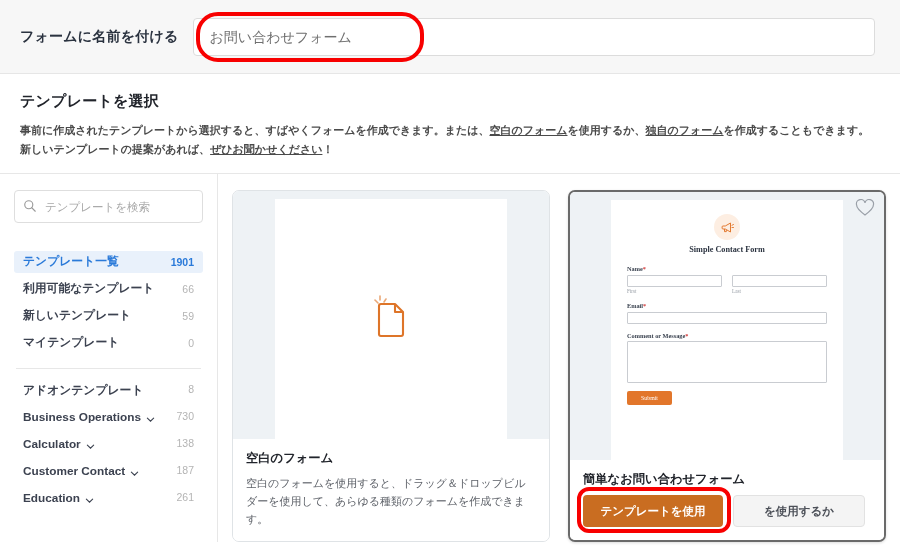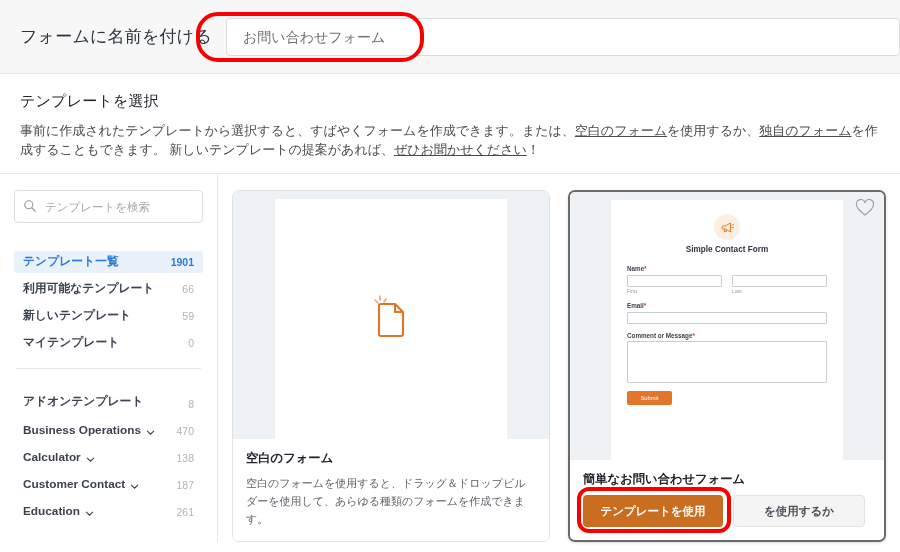--- a/index.html
+++ b/index.html
@@ -15,22 +15,22 @@
   .namebar {
     position: relative;
     height: 74px;
     background: #f7f7f7;
     border-bottom: 1px solid #e6e6e6;
     display: flex;
     align-items: center;
     padding-left: 20px;
   }
   .namebar-label {
-    font-size: 17px;
-    font-weight: normal;
+    font-size: 14px;
+    font-weight: bold;
     color: #2b3340;
     letter-spacing: .2px;
     white-space: nowrap;
   }
   .namebar-input {
     margin-left: 14px;
     width: 682px;
     height: 38px;
     background: #fff;
     border: 1px solid #dcdcdc;
@@ -53,30 +53,31 @@
   }
   #ring-name { left: 196px; top: 12px; width: 228px; height: 50px; }
   #ring-usebtn { left: 577px; top: 487px; width: 154px; height: 46px; border-radius: 12px; border-width: 4px; }
 
   
   .section {
     padding: 18px 20px 0 20px;
   }
   .section-title {
     font-size: 15px;
-    font-weight: normal;
+    font-weight: bold;
     color: #21242b;
     margin-bottom: 10px;
     letter-spacing: .2px;
   }
   .section-desc {
-    font-size: 13px;
+    font-size: 11px;
     line-height: 19px;
     color: #4a4a4a;
     max-width: 878px;
+    font-weight: bold;
   }
   .section-desc a {
     color: #4a4a4a;
     text-decoration: underline;
   }
 
   
   .divider {
     margin-top: 14px;
     height: 1px;
@@ -146,21 +147,21 @@
   }
   .nav-item.active .count { color: #2a7ad9; font-weight: bold; }
 
   .nav-sep {
     height: 1px;
     background: #e7e7e7;
     margin: 14px 2px 14px 2px;
   }
   .cat-item {
     display: flex;
-    align-items: flex-end;
+    align-items: flex-start;
     justify-content: space-between;
     height: 27px;
     padding: 0 9px;
     font-size: 11.8px;
     font-weight: bold;
     color: #3c4250;
     cursor: pointer;
   }
   .cat-item .cat-left { display: flex; align-items: center; gap: 5px; }
   .cat-item .count { font-size: 10.5px; font-weight: normal; color: #b4b4b4; }
@@ -214,21 +215,21 @@
 
   .heart-btn {
     position: absolute;
     right: 9px; top: 7px;
     width: 20px; height: 20px;
     z-index: 5;
     cursor: pointer;
   }
 
   
-  .cf-inner { padding: 14px 16px 10px 16px; }
+  .cf-inner { padding: 14px 16px 10px 16px; font-family: Liberation Serif, serif; }
   .cf-badge {
     width: 26px; height: 26px;
     border-radius: 50%;
     background: #fdeee2;
     margin: 0 auto 5px auto;
     display: flex; align-items: center; justify-content: center;
   }
   .cf-title {
     text-align: center;
     font-size: 8.2px;
@@ -376,21 +377,21 @@
       </div>
       <div class="cat-item">
         <span class="cat-left">
           <span>Business Operations</span>
           <span class="chev">
             <svg width="9" height="9" viewBox="0 0 10 10">
                 <path d="M1.5 3.4 L5 6.9 L8.5 3.4" fill="none" stroke="#3c4250" stroke-width="1.2" stroke-linecap="round"></path>
               </svg>
           </span>
         </span>
-        <span class="count">470</span>
+        <span class="count">730</span>
       </div>
       <div class="cat-item">
         <span class="cat-left">
           <span>Calculator</span>
           <span class="chev">
             <svg width="9" height="9" viewBox="0 0 10 10">
                 <path d="M1.5 3.4 L5 6.9 L8.5 3.4" fill="none" stroke="#3c4250" stroke-width="1.2" stroke-linecap="round"></path>
               </svg>
           </span>
         </span>

